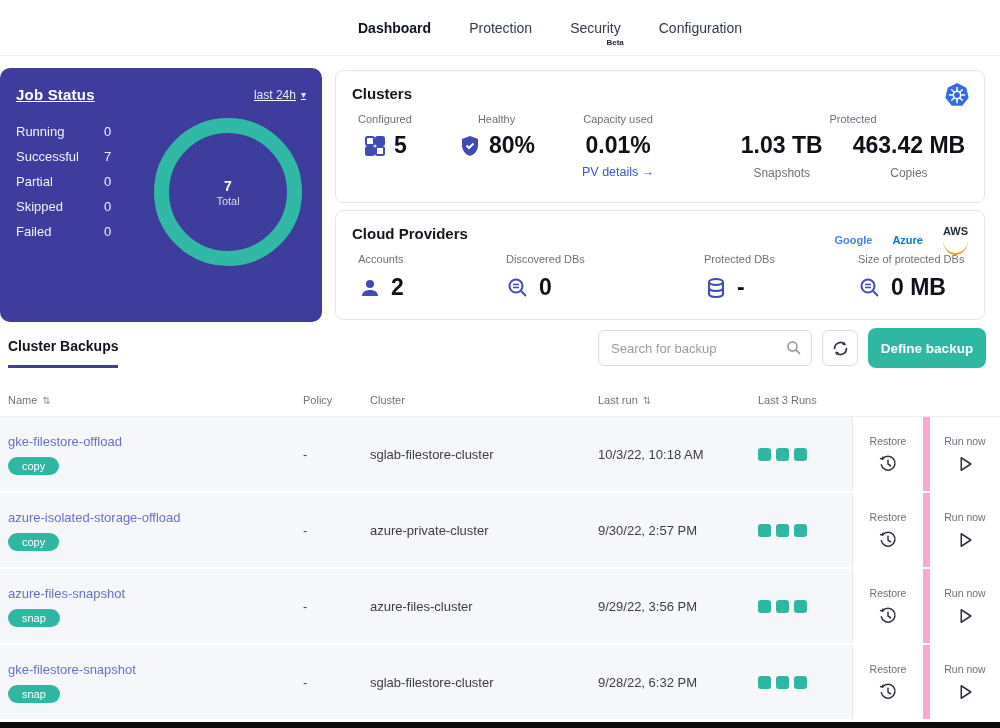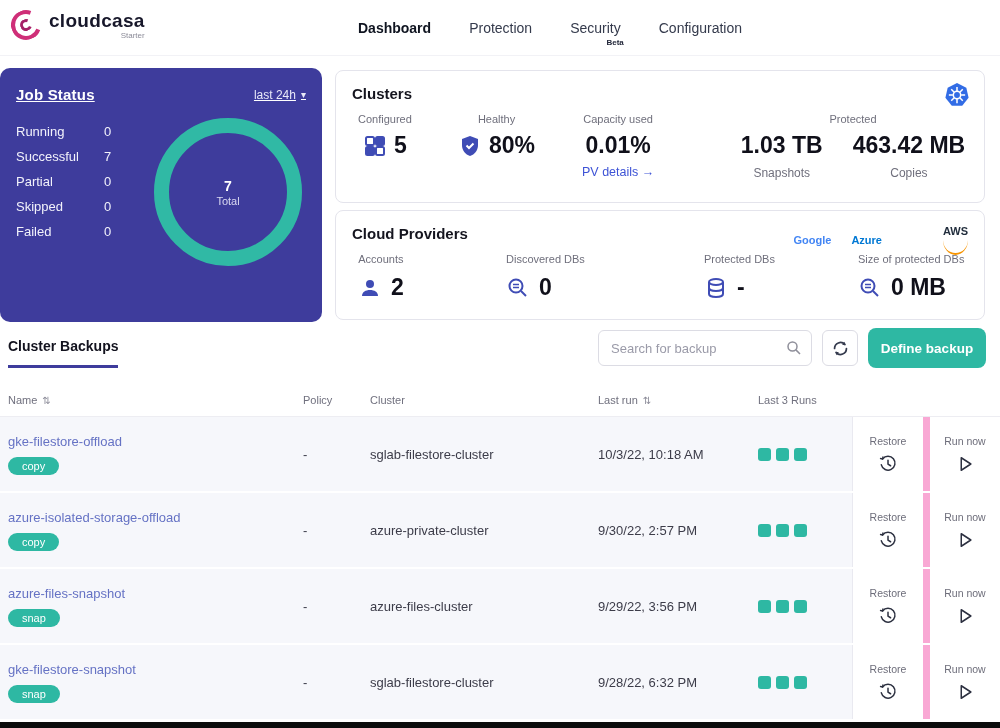--- a/index.html
+++ b/index.html
@@ -58,21 +58,21 @@
   .prot-group{position:absolute;left:392px;top:42px;width:250px;display:flex;flex-direction:column;align-items:center;}
   .prot-cols{display:flex;gap:30px;margin-top:7px;align-items:baseline;}
   .prot-col{display:flex;flex-direction:column;align-items:center;}
   .prot-col b{font-size:23px;font-weight:700;color:#10101a;}
   .sub{font-size:12px;color:#6f6f7c;margin-top:7px;}
 
   .cp-logos{position:absolute;right:16px;top:14px;display:flex;gap:20px;align-items:center;}
   .cp-logo{font-size:11px;font-weight:700;cursor:pointer;}
   .lg-google{color:#4285f4;}
   .lg-azure{color:#0078d4;}
-  .lg-aws{color:#232f3e;border-bottom:2px solid #f79400;border-radius:0 0 50% 50%;padding-bottom:16px;margin-left:41px;}
+  .lg-aws{color:#232f3e;border-bottom:2px solid #f79400;border-radius:0 0 50% 50%;padding-bottom:16px;}
   .cp-stat{position:absolute;top:42px;display:flex;flex-direction:column;gap:9px;}
   .cp-label{font-size:11px;color:#6f6f7c;}
   .cp-value{display:flex;align-items:center;gap:9px;font-size:23px;font-weight:700;color:#10101a;}
   .cp-accounts{left:22px;align-items:center;}
   .cp-discovered{left:170px;}
   .cp-protected{left:368px;}
   .cp-size{left:522px;}
 
   
   .tabs{position:absolute;left:8px;top:338px;display:flex;gap:44px;}
@@ -104,30 +104,20 @@
   .action-label{font-size:10.5px;color:#6d6d7a;}
   .action-icon{display:inline-flex;}
   .action-icon svg{width:20px;height:20px;}
 
   .bottom-bar{position:absolute;left:0;bottom:0;width:1000px;height:6px;background:#0b0b0b;}
 </style>
 </head>
 <body>
 
 <header class="topnav">
-  <div class="brand">
-    <span class="logo-mark">
-      <span class="ring outer"></span>
-      <span class="ring inner"></span>
-    </span>
-    <span class="brand-text">
-      <span class="brand-name">cloudcasa</span>
-      <span class="brand-plan">Starter</span>
-    </span>
-  </div>
   <nav class="nav-links">
     <a class="nav-item active">Dashboard</a>
     <a class="nav-item">Protection</a>
     <span class="nav-stack">
       <a class="nav-item">Security</a>
       <span class="beta">Beta</span>
     </span>
     <a class="nav-item">Configuration</a>
   </nav>
 </header>

